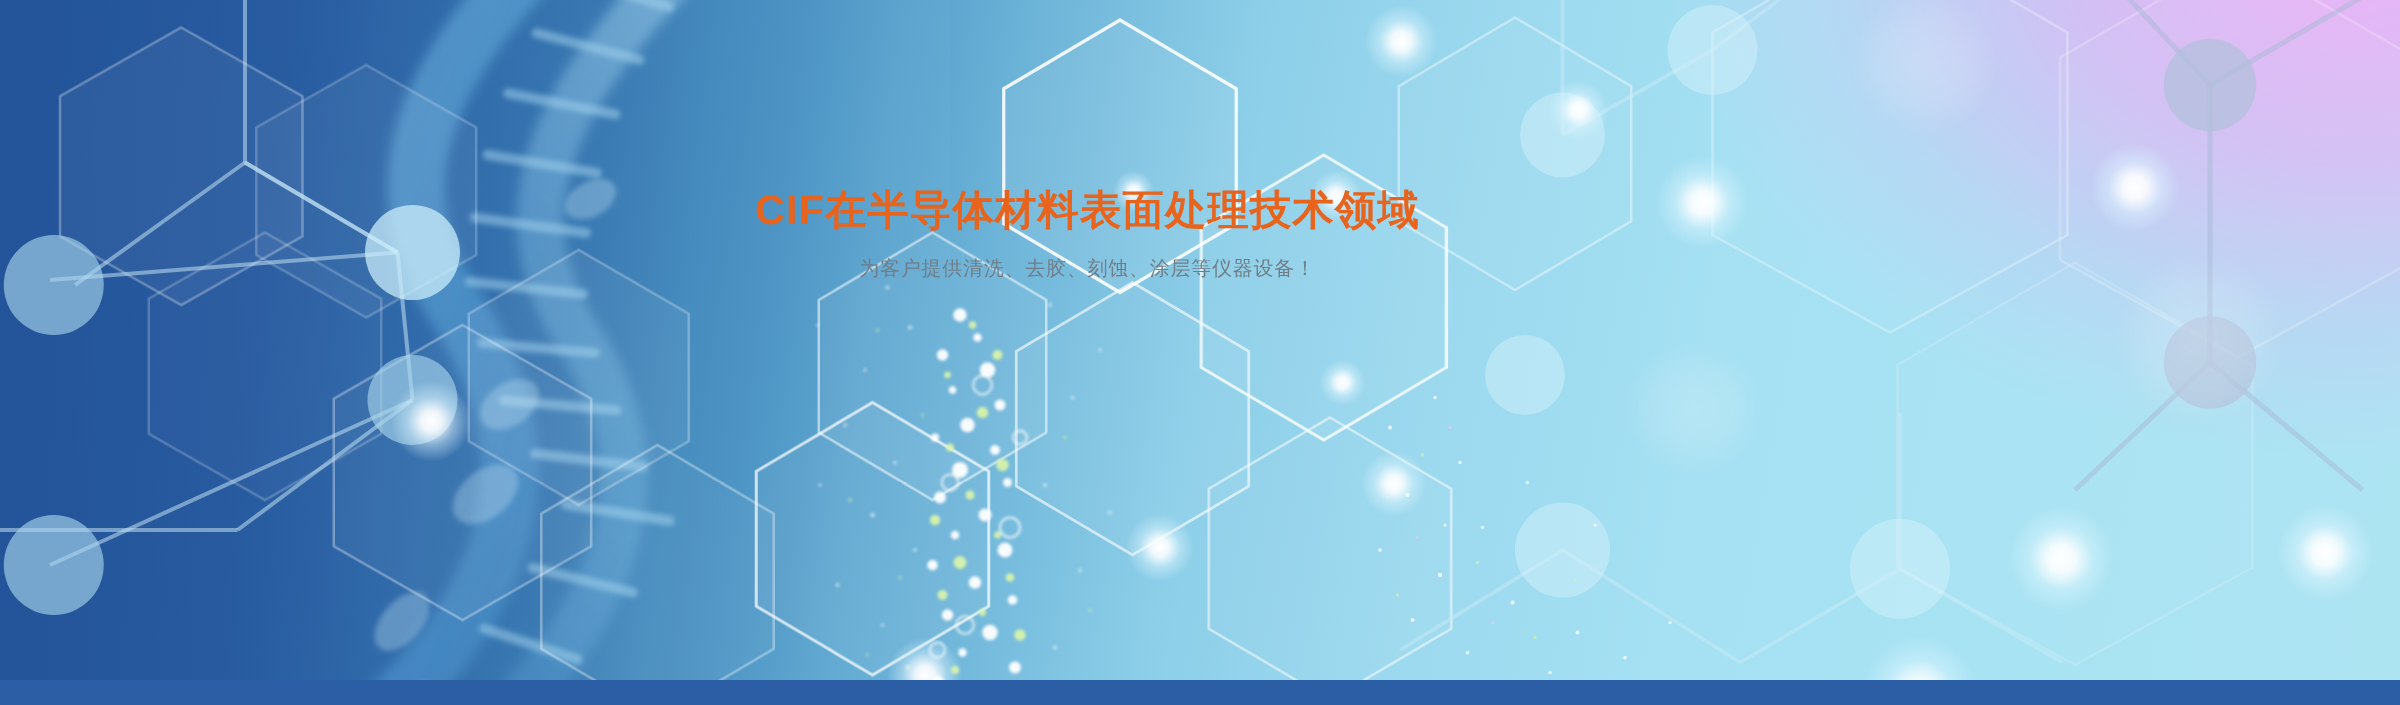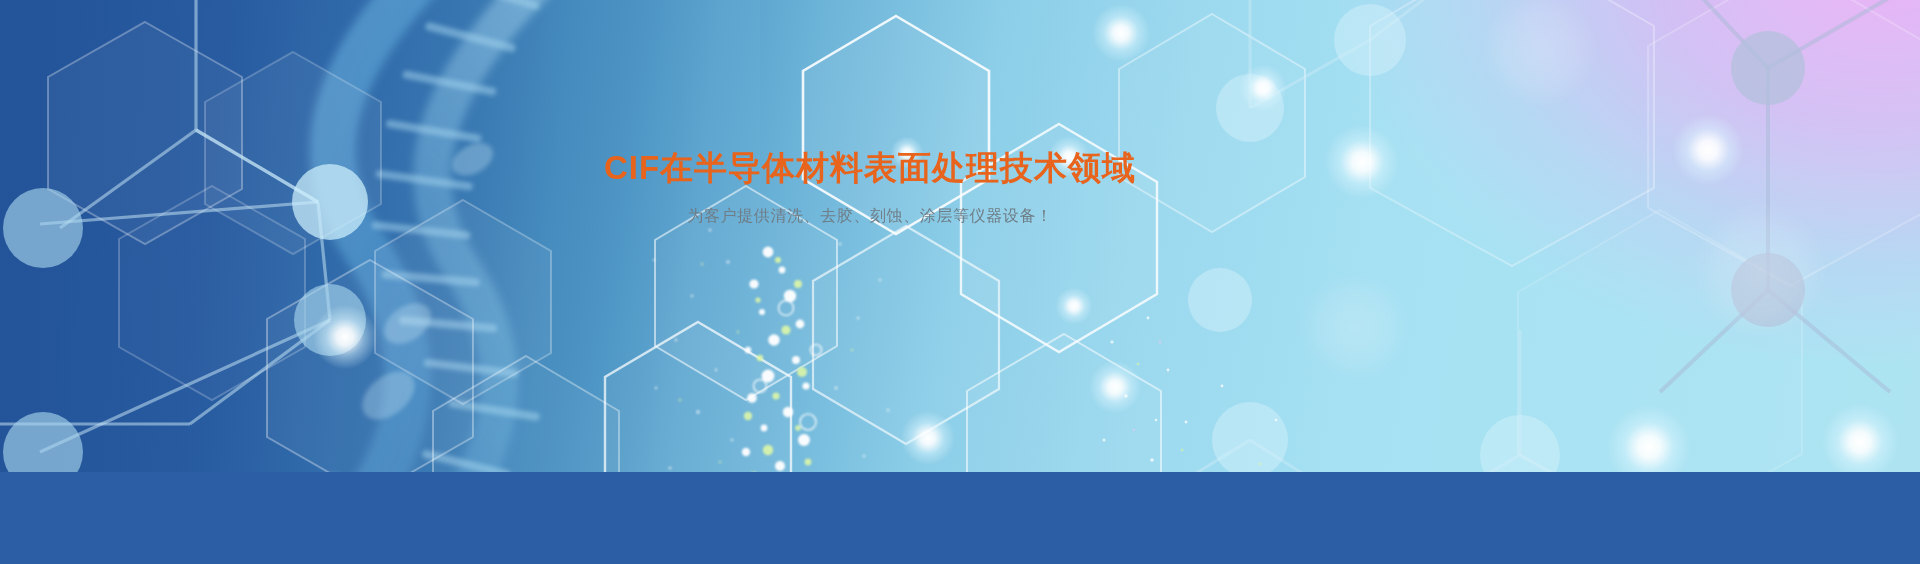--- a/index.html
+++ b/index.html
@@ -1,20 +1,20 @@
 <!DOCTYPE html>
 <html><head>
 <meta charset="utf-8">
 <style>
   * { margin:0; padding:0; box-sizing:border-box; }
   html,body { width:1920px; height:564px; overflow:hidden; background:#2b5ea5; }
   body { font-family:"Liberation Sans","DejaVu Sans",sans-serif; }
 
   #banner {
-    position:relative; width:1920px; height:472px; overflow:hidden;
+    position:relative; width:1920px; height:544px; overflow:hidden;
     background:
       
       radial-gradient(ellipse 700px 520px at 1880px -40px, rgba(238,176,246,0.95) 0%, rgba(226,178,245,0.72) 32%, rgba(200,196,244,0.38) 58%, rgba(168,225,242,0.0) 78%),
       
       linear-gradient(100deg,
         #2b5ea5 0%, #2d60a6 14%, #3470ae 24%,
         #4b93c4 33%, #6cb3d8 41%, #8ccee8 50%,
         #9cd9ef 60%, #a6e1f3 72%, #a8e3f3 84%, #aee4f2 100%);
   }
 

